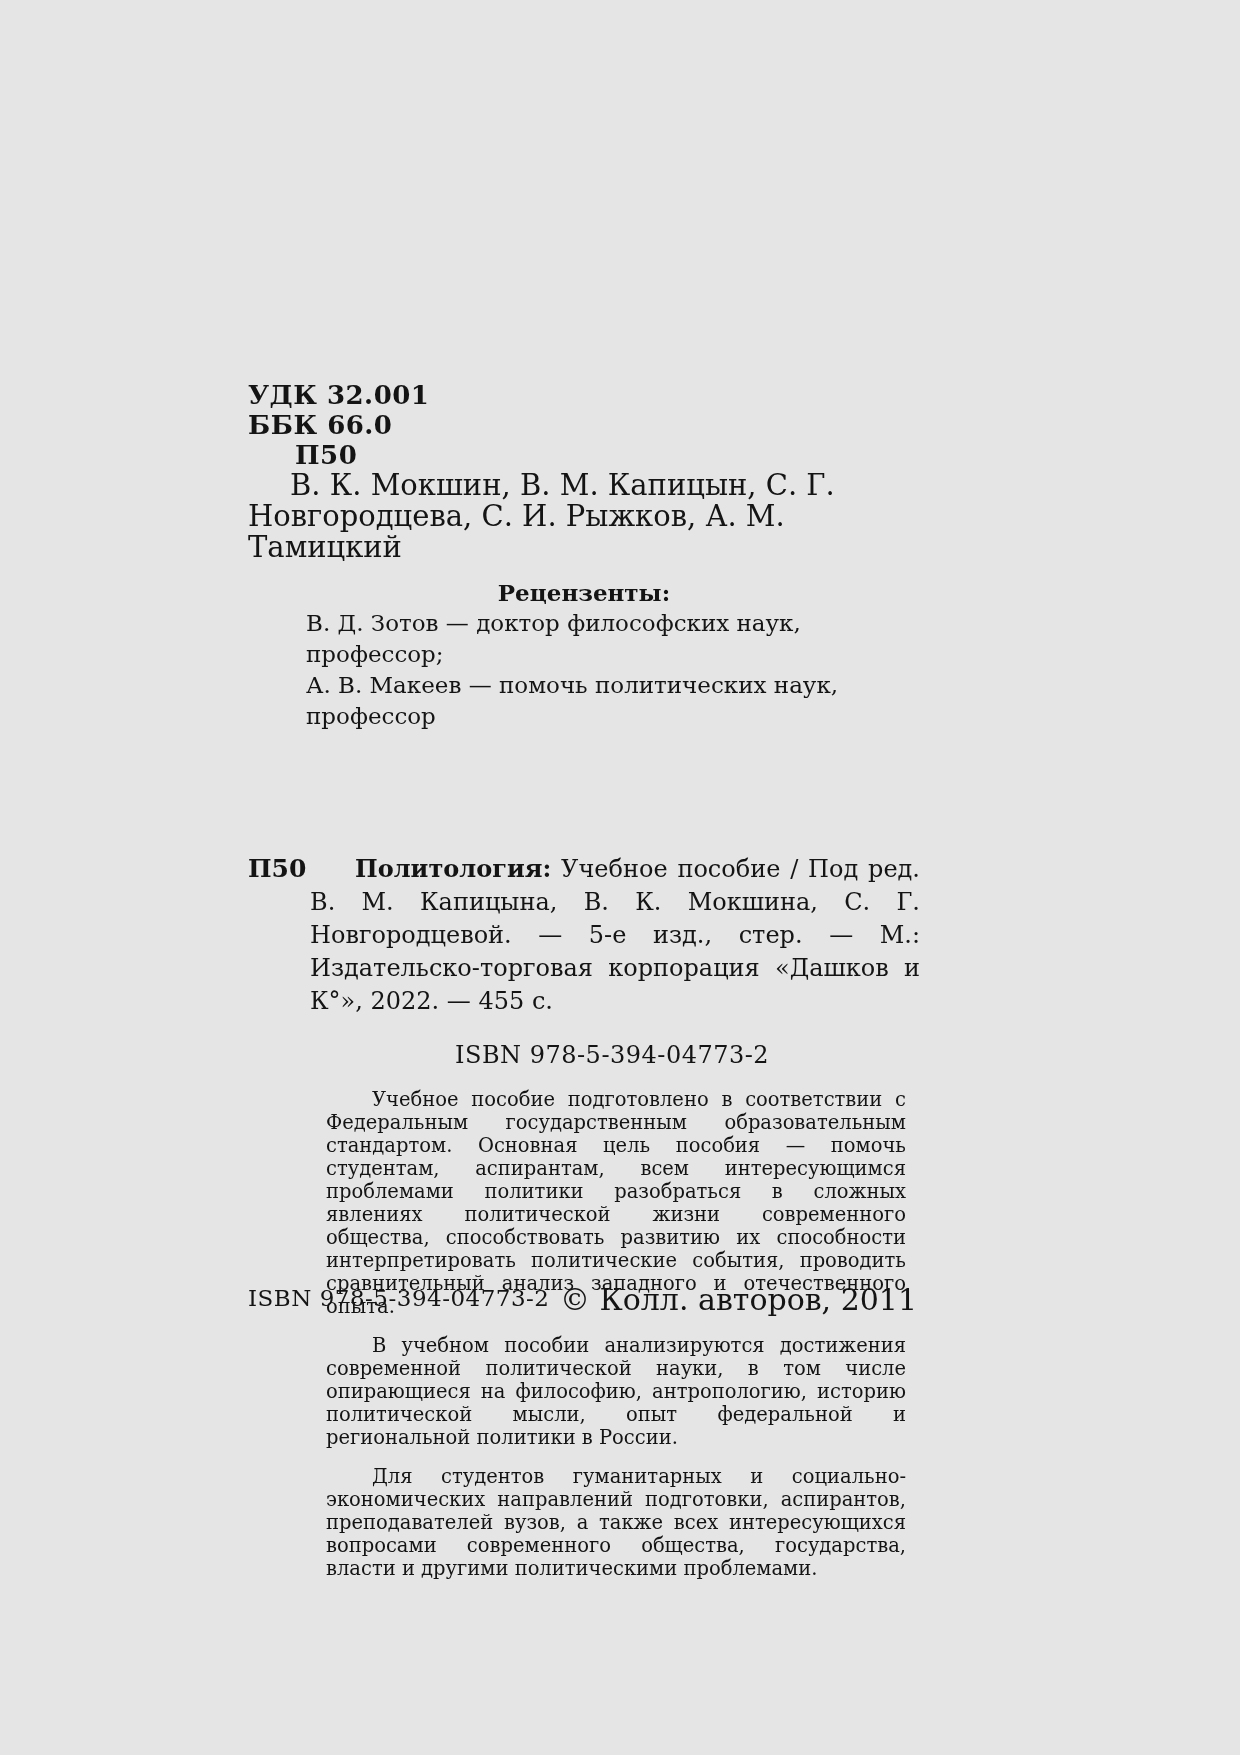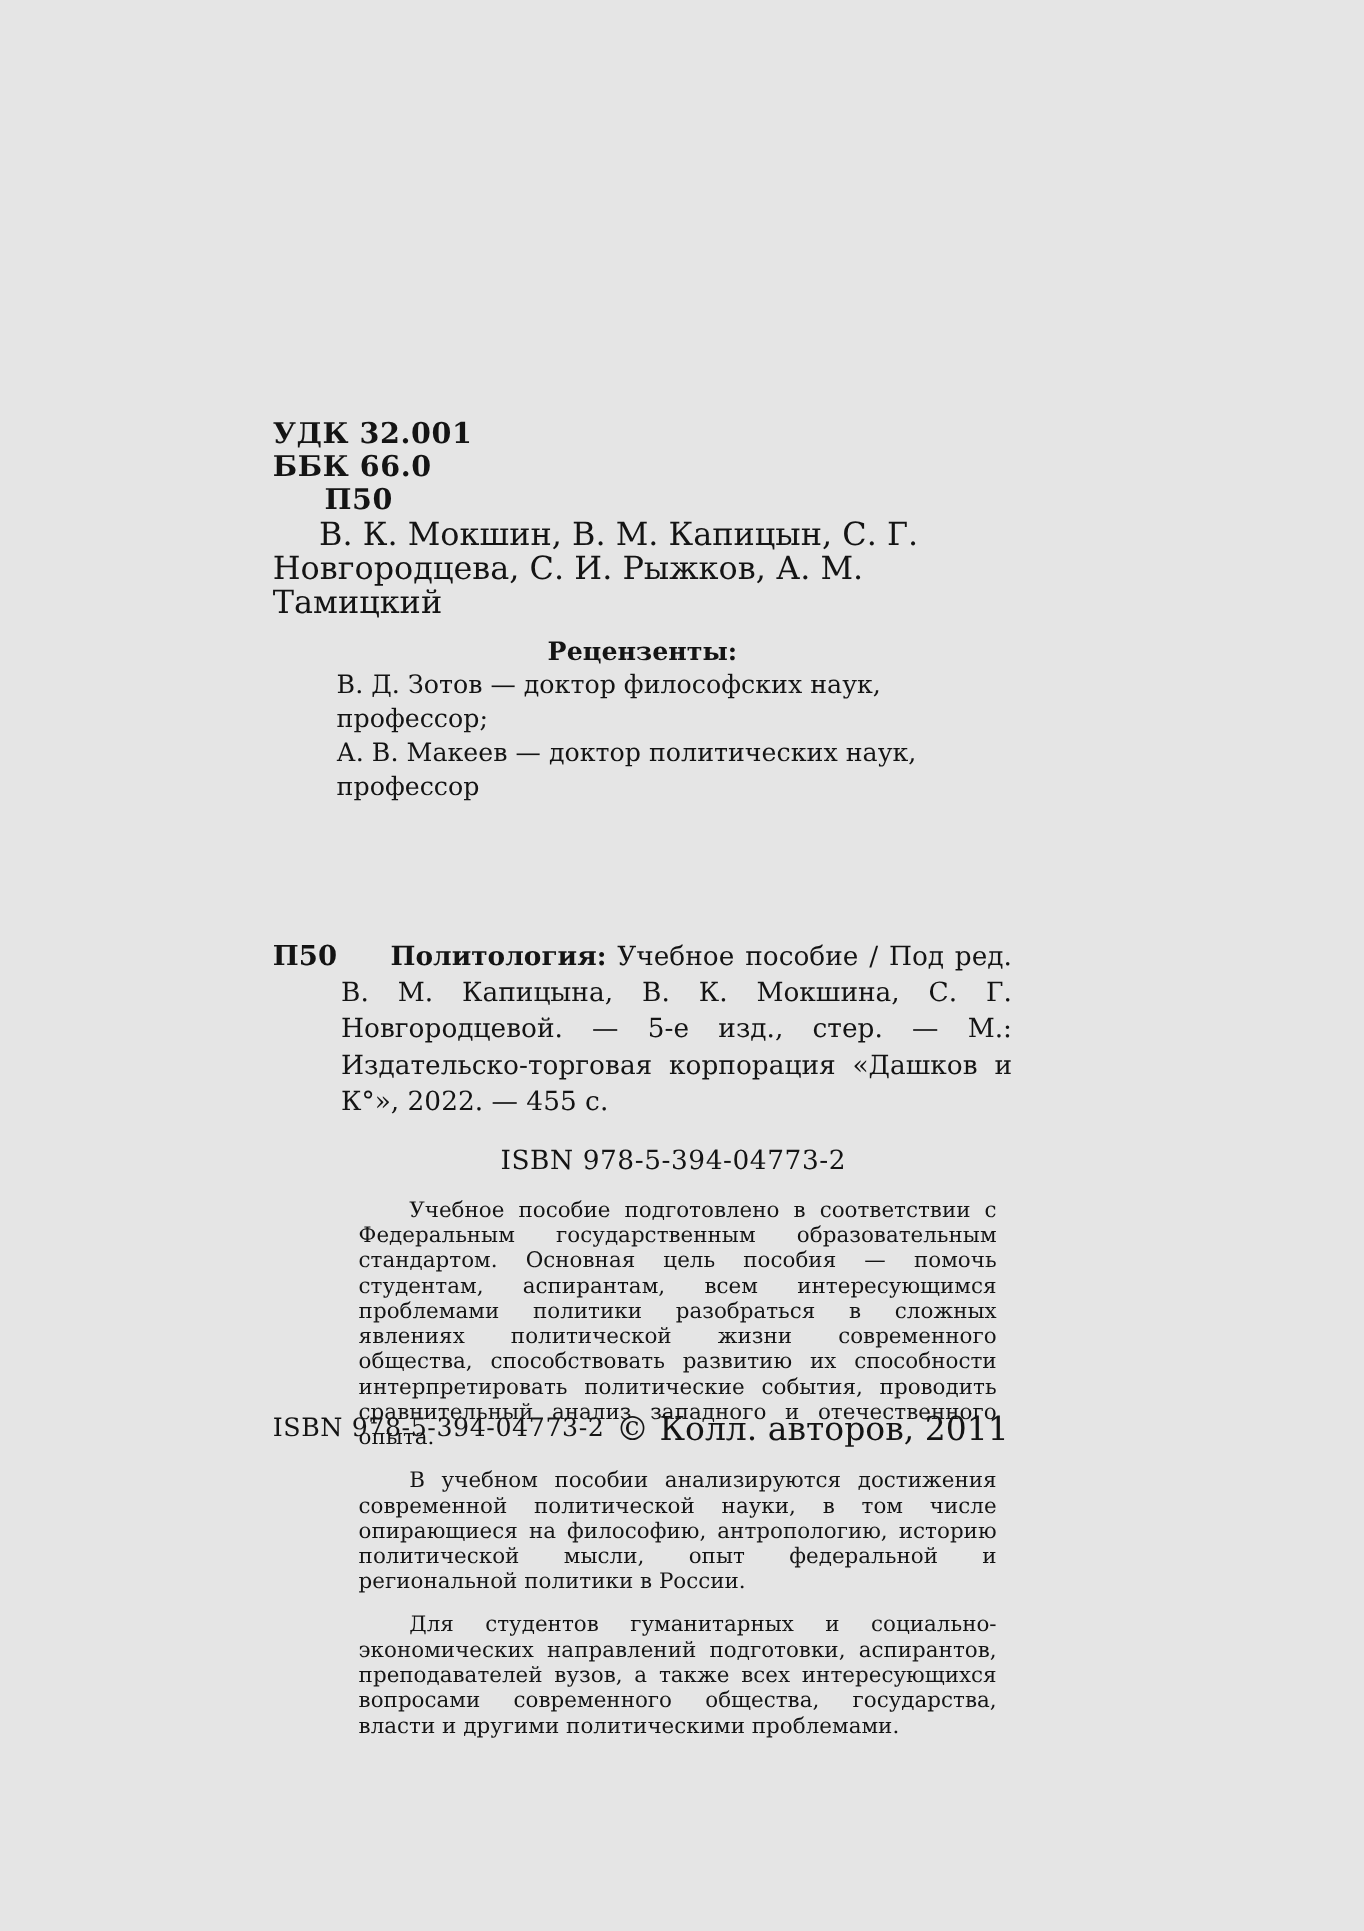--- a/index.html
+++ b/index.html
@@ -128,21 +128,21 @@
     <div class="udk-block">
       <div>УДК 32.001</div>
       <div>ББК 66.0</div>
       <div class="udk-code">П50</div>
     </div>
 
     <div class="board-members">В. К. Мокшин, В. М. Капицын, С. Г. Новгородцева, С. И. Рыжков, А. М. Тамицкий</div>
 
     <div class="sec-heading">Рецензенты:</div>
     <div class="reviewer-line">В. Д. Зотов — доктор философских наук, профессор;</div>
-    <div class="reviewer-line">А. В. Макеев — доктор политических наук, профессор</div>
+    <div class="reviewer-line">А. В. Макеев — помочь политических наук, профессор</div>
 
     <div class="catalog">
       <span class="catalog-code">П50</span>
       <p class="catalog-text"><span class="catalog-title">Политология:</span><span> Учебное пособие / Под ред. В. М. Капицына, В. К. Мокшина, С. Г. Новгородцевой. — 5-е изд., стер. — М.: Издательско-торговая корпорация «Дашков и К°», 2022. — 455 с.</span></p>
       <div class="catalog-isbn">ISBN 978-5-394-04773-2</div>
     </div>
 
     <div class="annotation">
       <p>Учебное пособие подготовлено в соответствии с Федеральным государственным образовательным стандартом. Основная цель пособия — помочь студентам, аспирантам, всем интересующимся проблемами политики разобраться в сложных явлениях политической жизни современного общества, способствовать развитию их способности интерпретировать политические события, проводить сравнительный анализ западного и отечественного опыта.</p>
       <p>В учебном пособии анализируются достижения современной политической науки, в том числе опирающиеся на философию, антропологию, историю политической мысли, опыт федеральной и региональной политики в России.</p>

